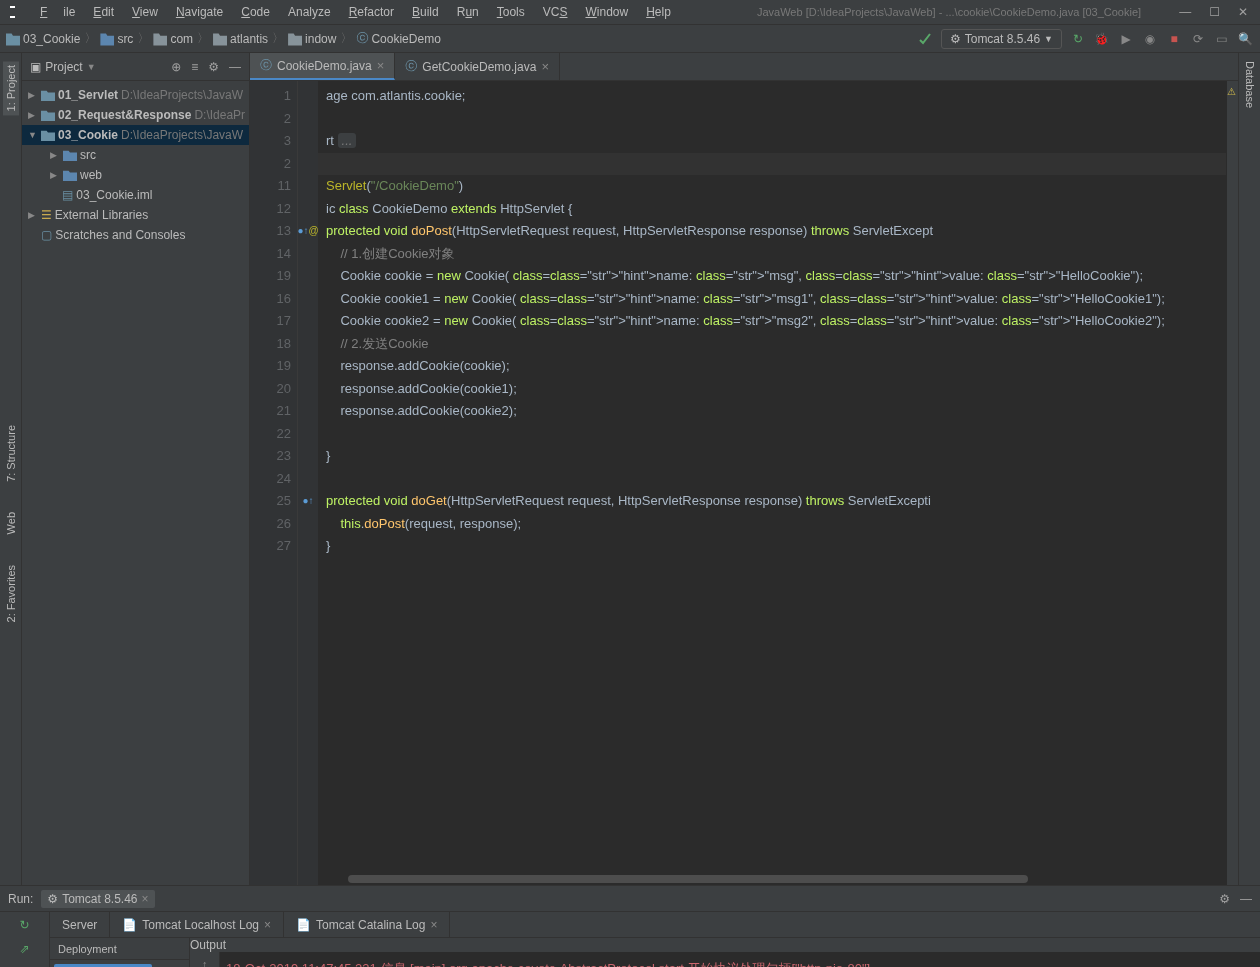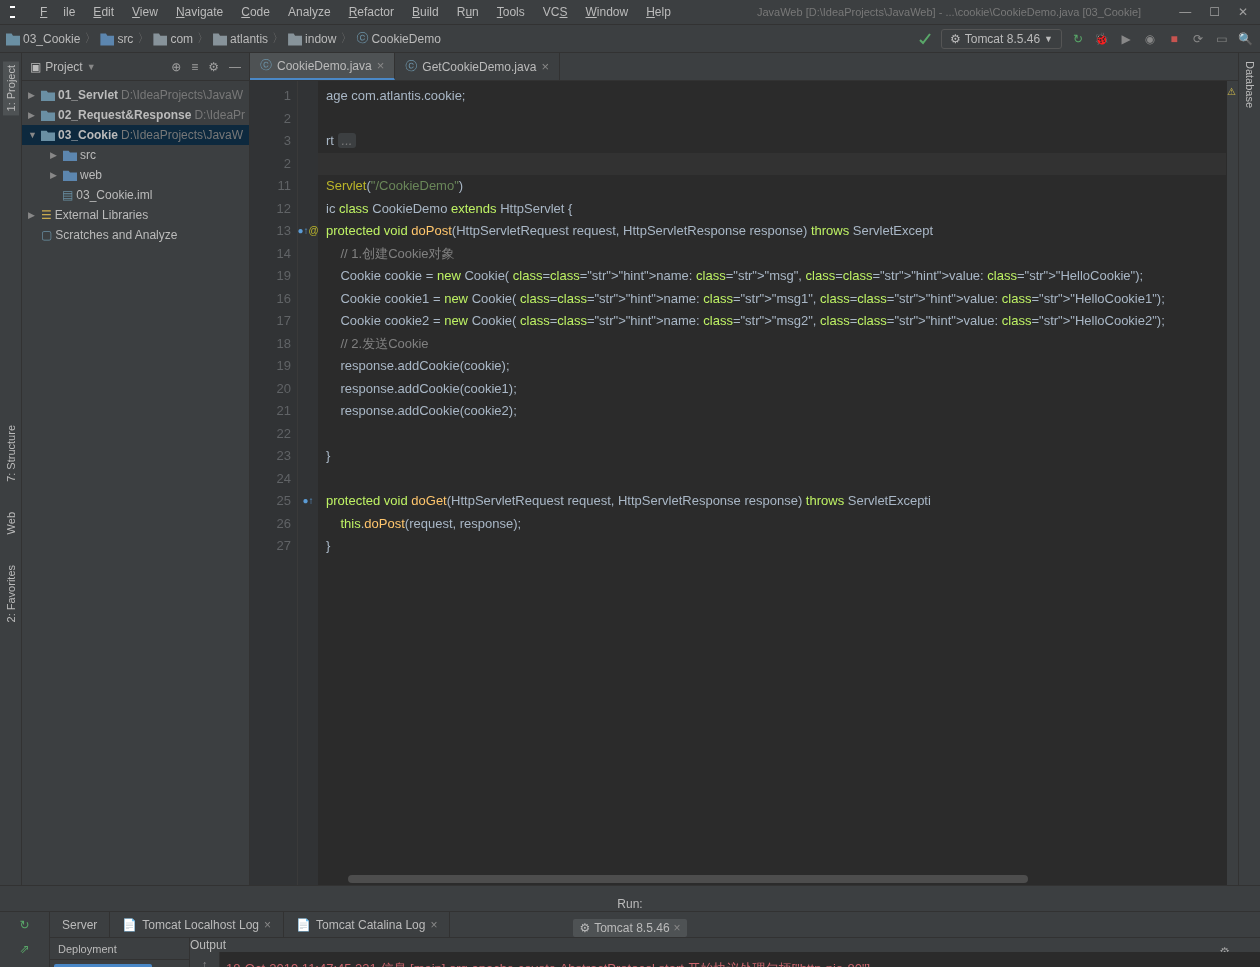--- a/index.html
+++ b/index.html
@@ -62,21 +62,21 @@
 .cm { color: #808080; margin-top: 40px; }
 .sel-line { background: #323232; position: absolute; left: 0; right: 0; height: 22.5px; z-index: 0; }
 .codearea .ln { position: relative; z-index: 1; height: 22.5px; }
 .minimap { width: 12px; background: #3c3f41; border-left: 1px solid #2b2b2b; position: relative; }
 .minimap .warn { position: absolute; top: 5px; right: 2px; color: #c9b44a; font-size: 10px; }
 .hscroll { height: 10px; background: #2b2b2b; position: absolute; bottom: 0; left: 68px; right: 12px; }
 .hscroll .thumb { background: #4d4d4d; height: 8px; width: 680px; margin-left: 30px; border-radius: 4px; }
 
 
 .run-panel { background: #3c3f41; border-top: 1px solid #323232; display: flex; flex-direction: column; }
-.run-hdr { height: 26px; display: flex; align-items: center; padding: 11px 8px; gap: 8px; border-bottom: 1px solid #323232; flex-direction: column; }
+.run-hdr { height: 26px; display: flex; align-items: center; padding: 0 8px; gap: 8px; border-bottom: 1px solid #323232; }
 .run-hdr .lbl { color: #bbbbbb; }
 .run-hdr .tabx { display: flex; align-items: center; gap: 4px; padding: 2px 6px; background: #4e5254; border-radius: 2px; }
 .run-hdr .right { margin-left: auto; display: flex; gap: 10px; color: #a0a0a0; }
 .run-tabs { height: 26px; display: flex; align-items: stretch; border-bottom: 1px solid #323232; }
 .run-side { width: 50px; border-right: 1px solid #323232; display: flex; flex-direction: column; align-items: center; padding: 6px 0; gap: 10px; }
 .run-tabs .rt { display: flex; align-items: center; padding: 0 12px; gap: 5px; cursor: pointer; border-right: 1px solid #323232; }
 .run-tabs .rt .x { color: #888; }
 .run-body { flex: 1; display: flex; }
 .run-dep { width: 140px; border-right: 1px solid #323232; display: flex; flex-direction: column; }
 .run-dep .dh { height: 22px; display: flex; align-items: center; padding: 0 8px; background: #3c3f41; border-bottom: 1px solid #323232; font-size: 11px; }
@@ -238,21 +238,21 @@
           <span>03_Cookie.iml</span>
         </div>
       <div class="tree-row">
           <span class="arr">▶</span>
           <span style="color:#c9a94f">☰</span>
           <span>External Libraries</span>
         </div>
       <div class="tree-row">
           <span class="arr"></span>
           <span style="color:#6a8fa3">▢</span>
-          <span>Scratches and Analyze</span>
+          <span>Scratches and Consoles</span>
         </div>
     </div>
   </div>
 
   <div class="editor">
     <div class="tabs">
       <div class="tab active">
           <span style="color:#6a8fa3">ⓒ</span>
           <span>CookieDemo.java</span>
           <span class="x">×</span>

